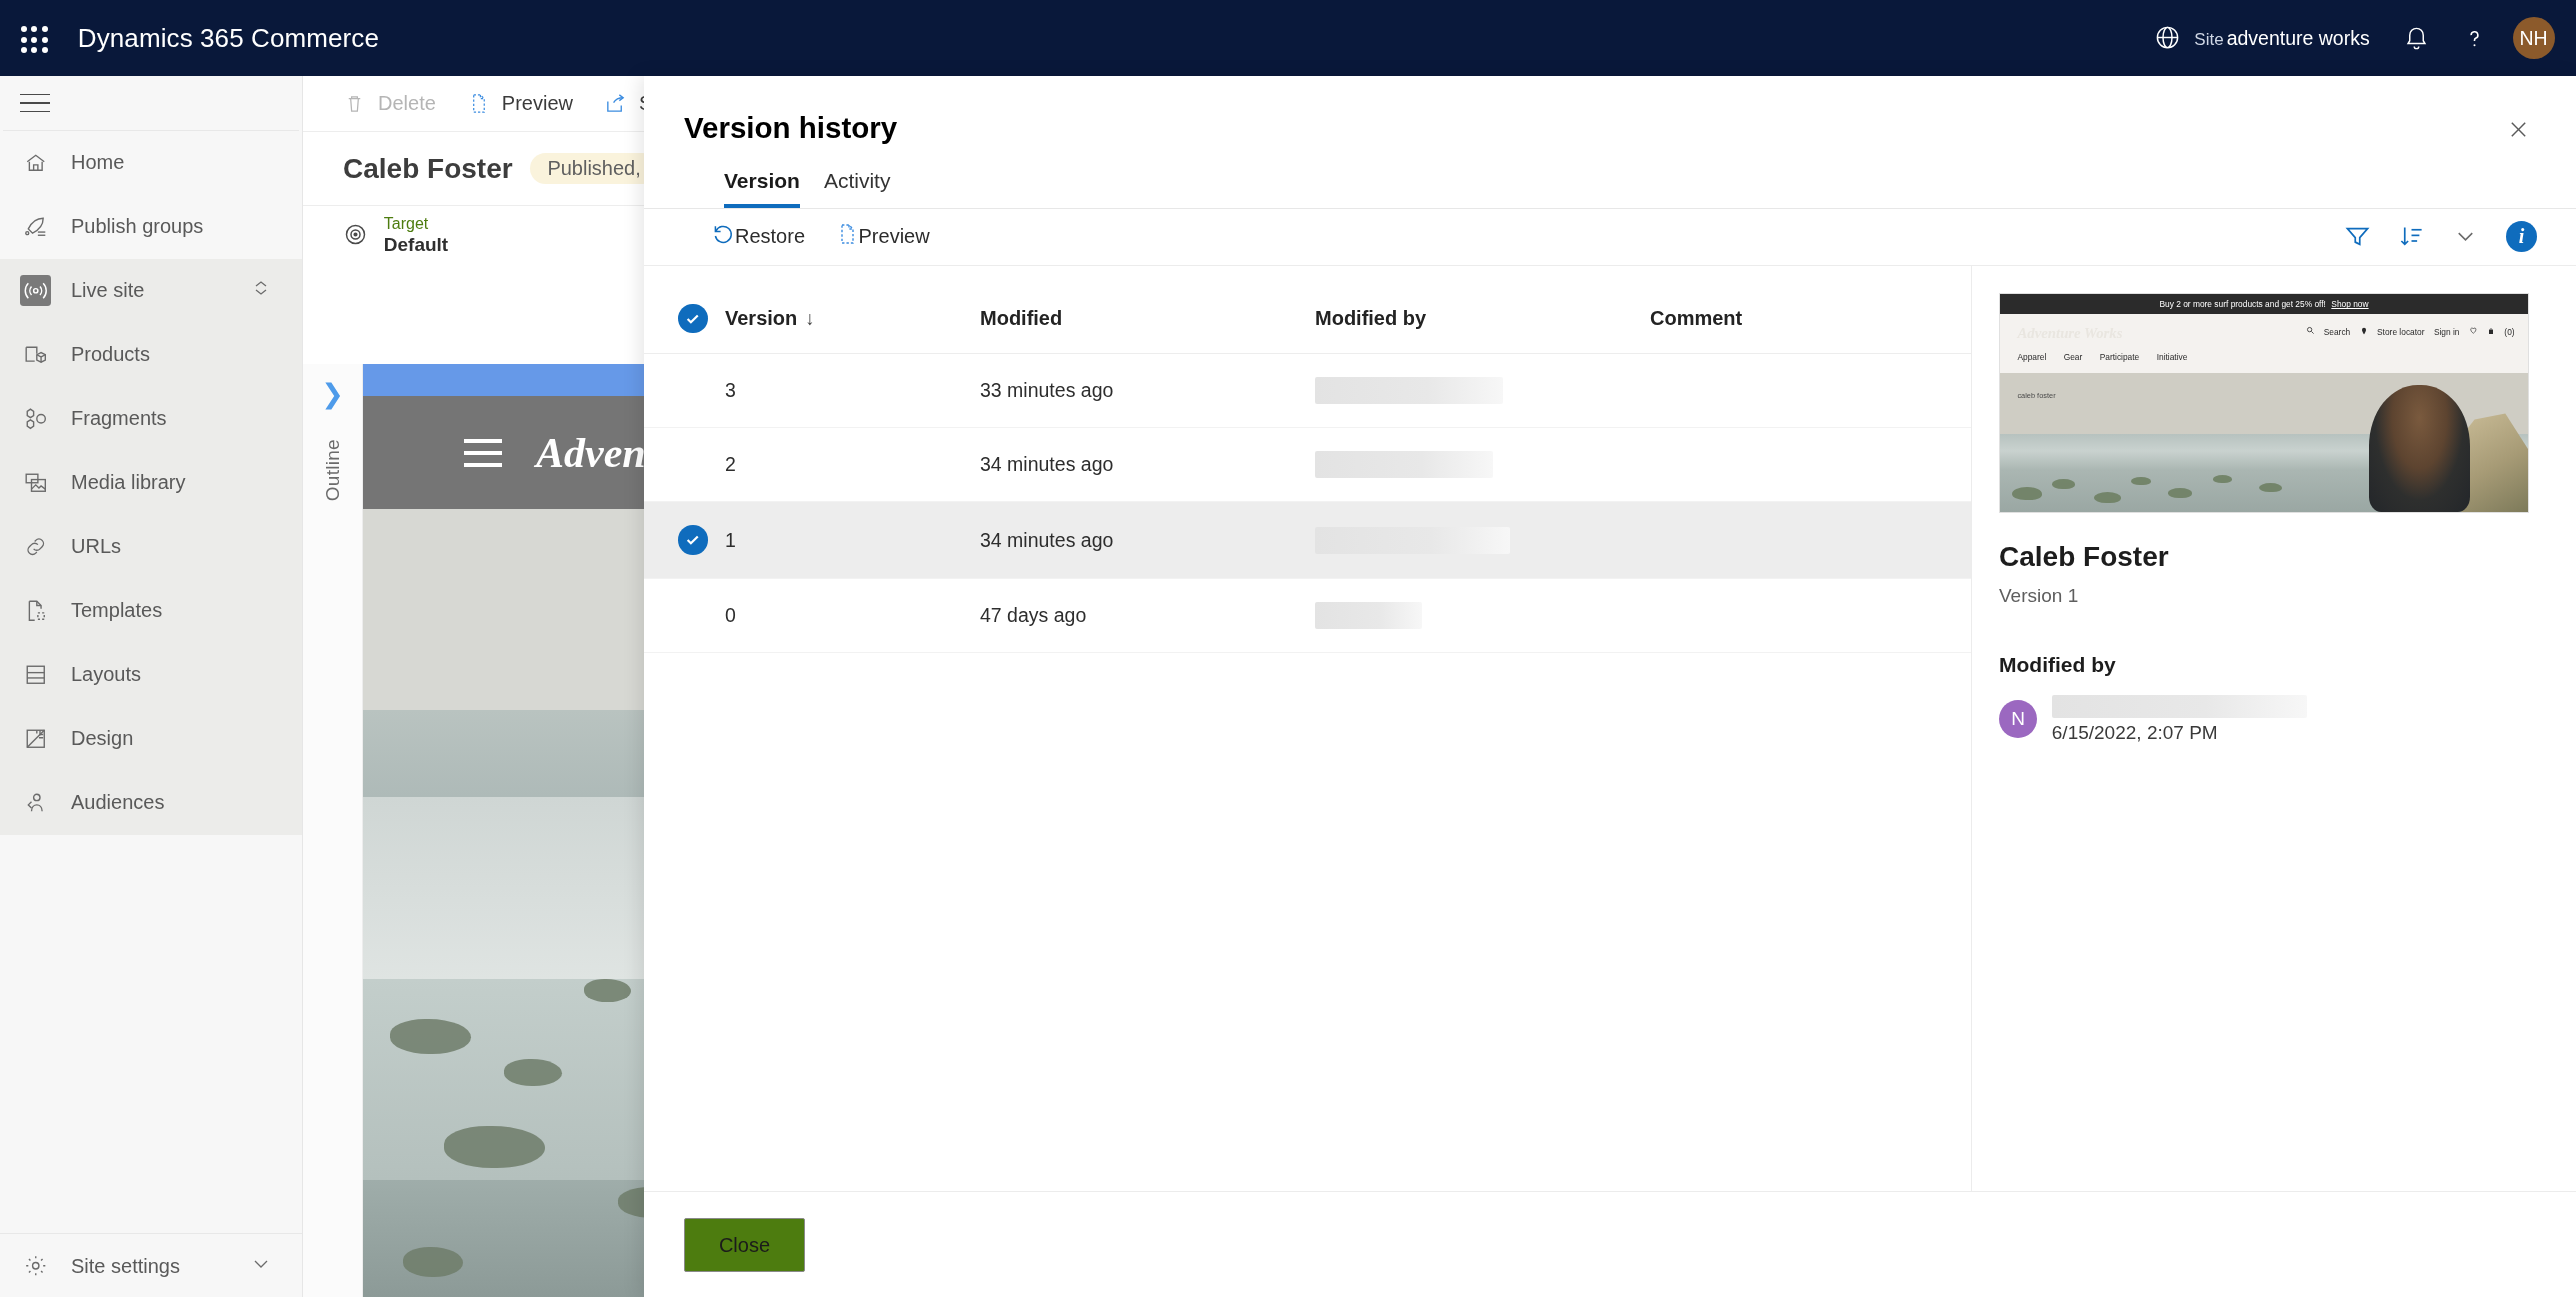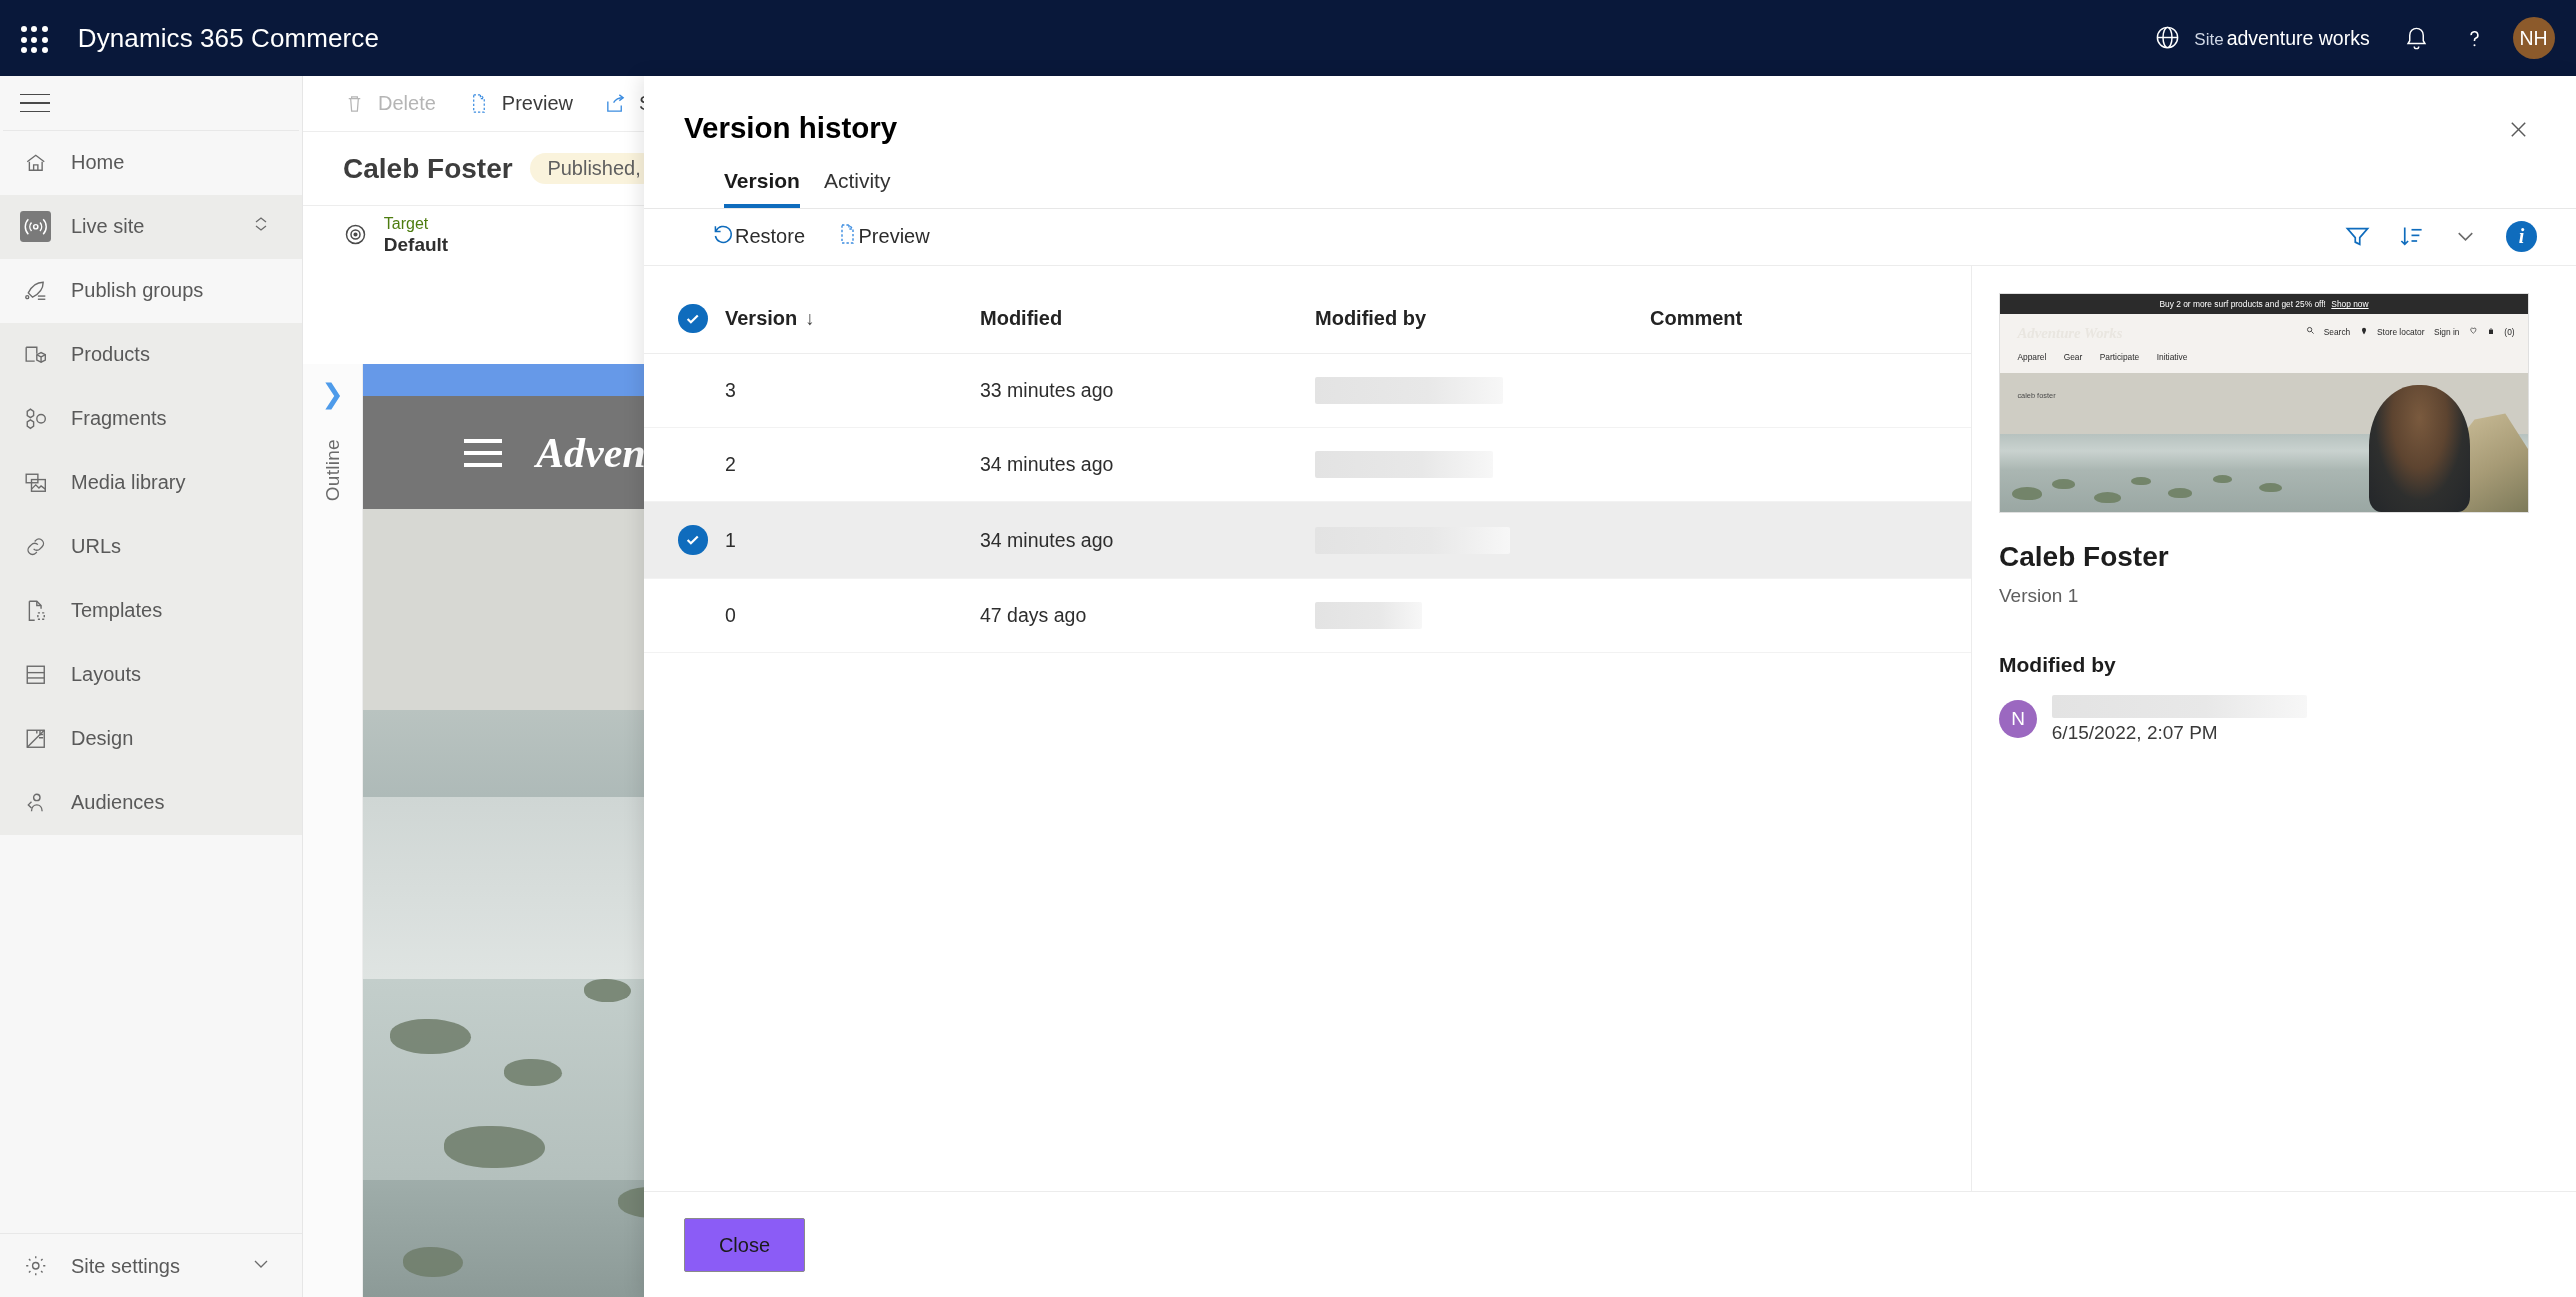--- a/index.html
+++ b/index.html
@@ -189,21 +189,21 @@
   .avatar-sm {
     width:38px; height:38px; border-radius:50%; background:#9b68c0; color:#fff;
     font-size:19px; display:flex; align-items:center; justify-content:center; flex:0 0 38px;
   }
   .modby-col { display:flex; flex-direction:column; gap:4px; }
   .modby-col .redact { width: 255px; height: 23px; }
   .modby-date { font-size: 19px; color:#3a3a3a; }
 
   .dlg-foot { border-top:0.7px solid #ececec; height: 107px; display:flex; align-items:center; padding-left: 40px; }
   .btn-close {
-    min-width: 121px; height: 54px; border:0.7px solid #8a8a8a; background:#8b5cf6;
+    min-width: 121px; height: 54px; border:0.7px solid #8a8a8a; background:#4d7c0f;
     font-size: 20px; color:#1b1b1b; font-family:"Liberation Sans", sans-serif; cursor:pointer;
     border-radius: 2px;
   }
 </style>
 </head>
 <body>
 
 <div id="app">
 
   <div class="topbar">
@@ -265,47 +265,47 @@
         <span class="ico">
           <svg viewBox="0 0 24 24" fill="none" stroke="#6b6b6b" stroke-width="1.3">
               <path d="M4 11l8-6 8 6"></path>
               <path d="M6 11v8h12v-8"></path>
               <path d="M10 19v-5h4v5"></path>
             </svg>
         </span>
         <span class="lbl">Home</span>
       </div>
 
+      <div class="nav-item">
+        <span class="ico">
+          <svg viewBox="0 0 24 24" fill="none" stroke="#6b6b6b" stroke-width="1.3">
+              <path d="M5 14c4-8 9-10 14-10 0 5-2 10-10 14z"></path>
+              <circle cx="4" cy="18" r="1.4"></circle>
+              <line x1="14" y1="17" x2="21" y2="17"></line>
+              <line x1="14" y1="20" x2="21" y2="20"></line>
+            </svg>
+        </span>
+        <span class="lbl">Publish groups</span>
+      </div>
+
       <div class="nav-item group-shaded">
         <span class="ico livesite-ico-box">
           <svg viewBox="0 0 24 24" fill="none" stroke="#ffffff" stroke-width="1.4" width="20" height="20">
               <circle cx="12" cy="12" r="2"></circle>
               <path d="M8 8a6 6 0 0 0 0 8M16 8a6 6 0 0 1 0 8"></path>
               <path d="M5 5a10 10 0 0 0 0 14M19 5a10 10 0 0 1 0 14"></path>
             </svg>
         </span>
         <span class="lbl">Live site</span>
         <span class="chev">
           <svg width="24" height="24" viewBox="0 0 24 24" fill="none" stroke="#6b6b6b" stroke-width="1.3">
               <path d="M7 10l5-4 5 4"></path>
               <path d="M7 14l5 4 5-4"></path>
             </svg>
         </span>
-      </div>
-
-      <div class="nav-item">
-        <span class="ico">
-          <svg viewBox="0 0 24 24" fill="none" stroke="#6b6b6b" stroke-width="1.3">
-              <path d="M5 14c4-8 9-10 14-10 0 5-2 10-10 14z"></path>
-              <circle cx="4" cy="18" r="1.4"></circle>
-              <line x1="14" y1="17" x2="21" y2="17"></line>
-              <line x1="14" y1="20" x2="21" y2="20"></line>
-            </svg>
-        </span>
-        <span class="lbl">Publish groups</span>
       </div>
 
 
       <div class="nav-item group-shaded">
         <span class="ico">
           <svg viewBox="0 0 24 24" fill="none" stroke="#6b6b6b" stroke-width="1.3">
               <path d="M3 5h10v6"></path>
               <path d="M3 5v13h8"></path>
               <path d="M13 12l4-2 4 2v5l-4 2-4-2z"></path>
               <path d="M13 12l4 2 4-2M17 14v5"></path>

